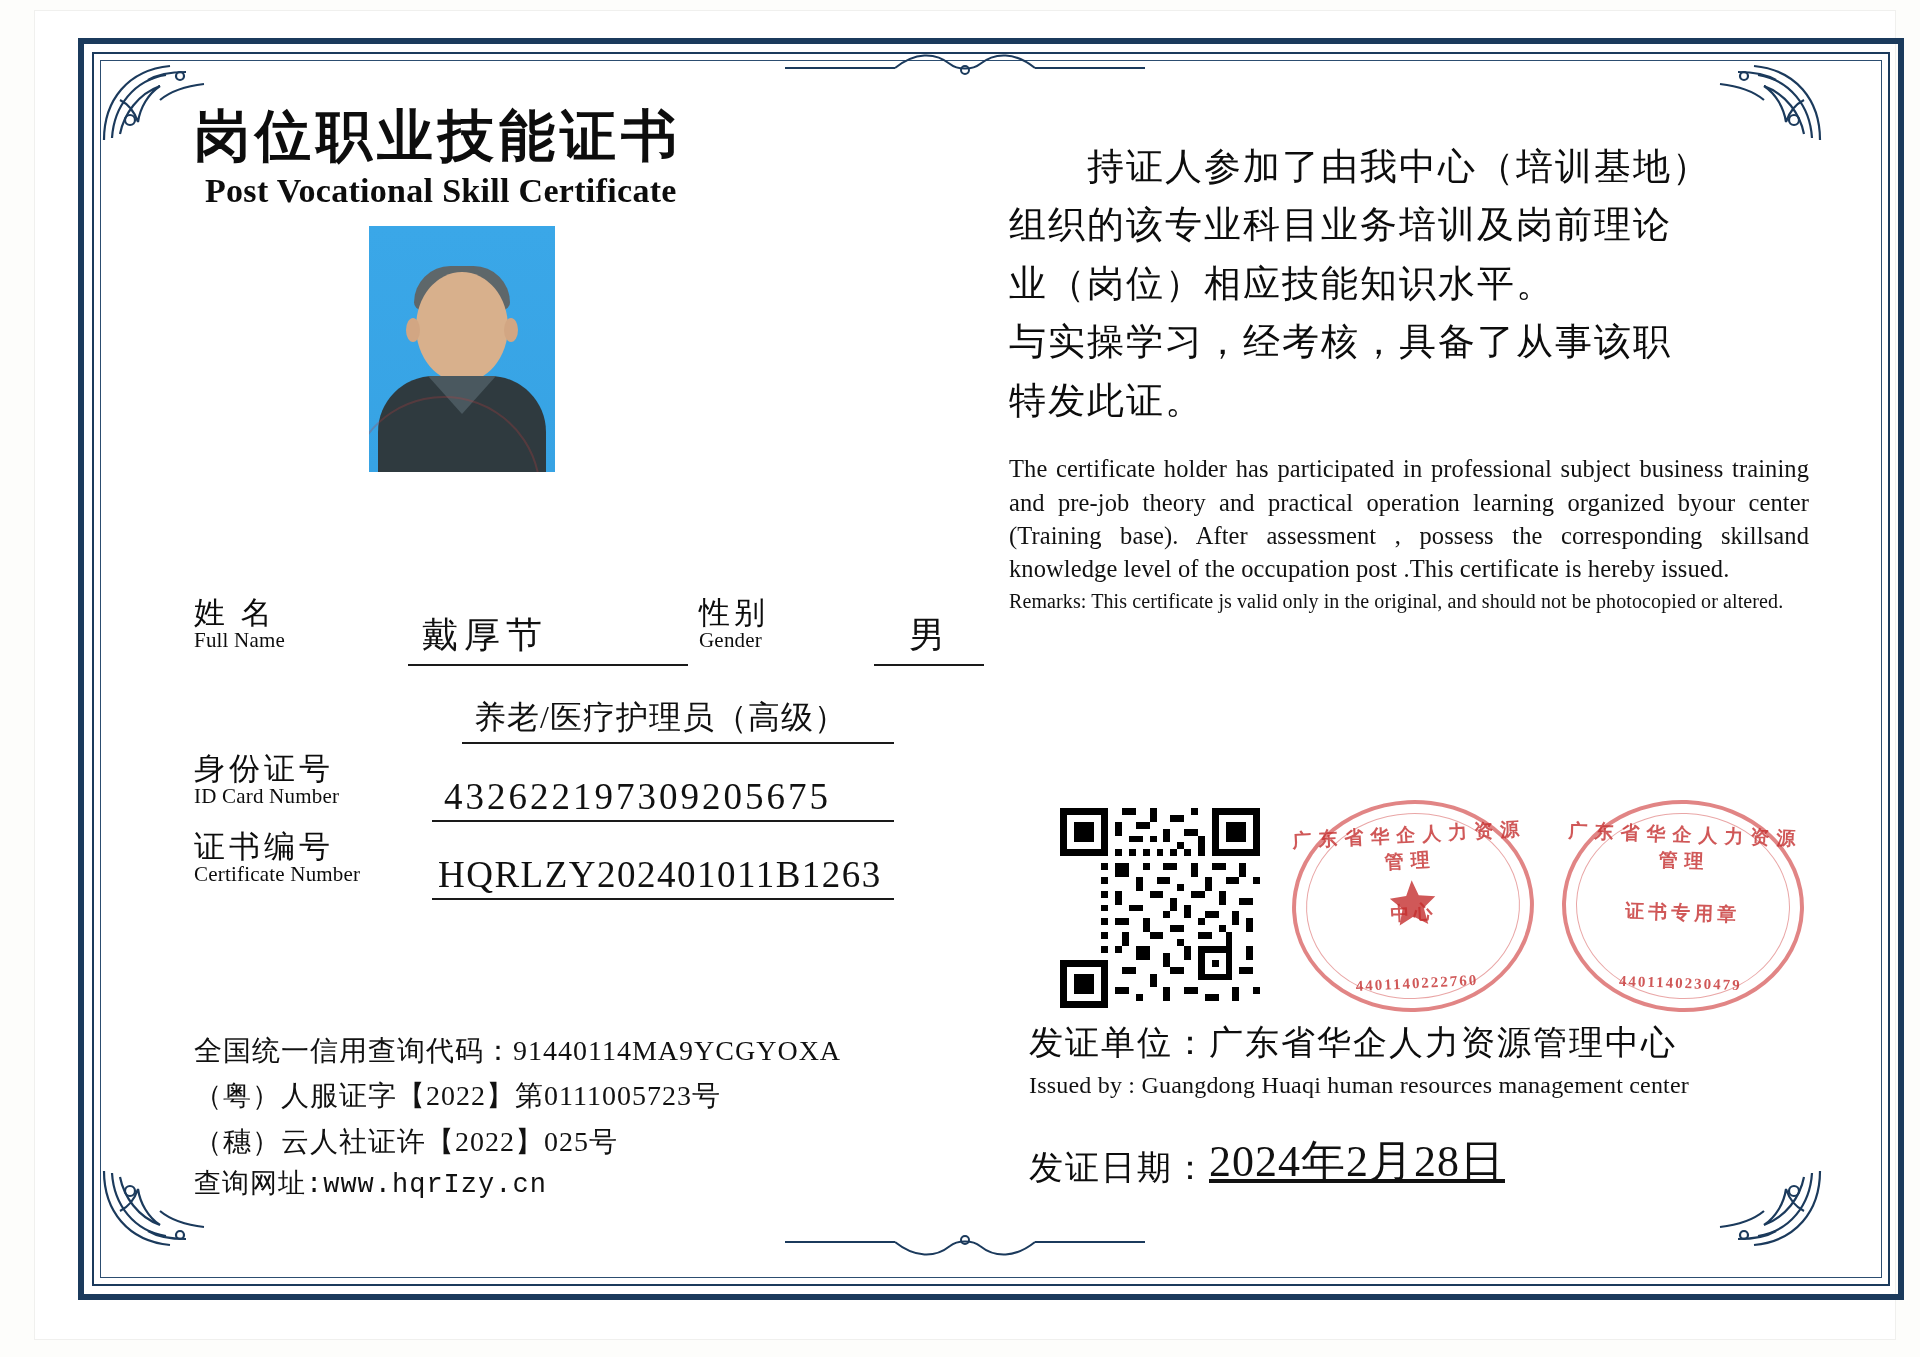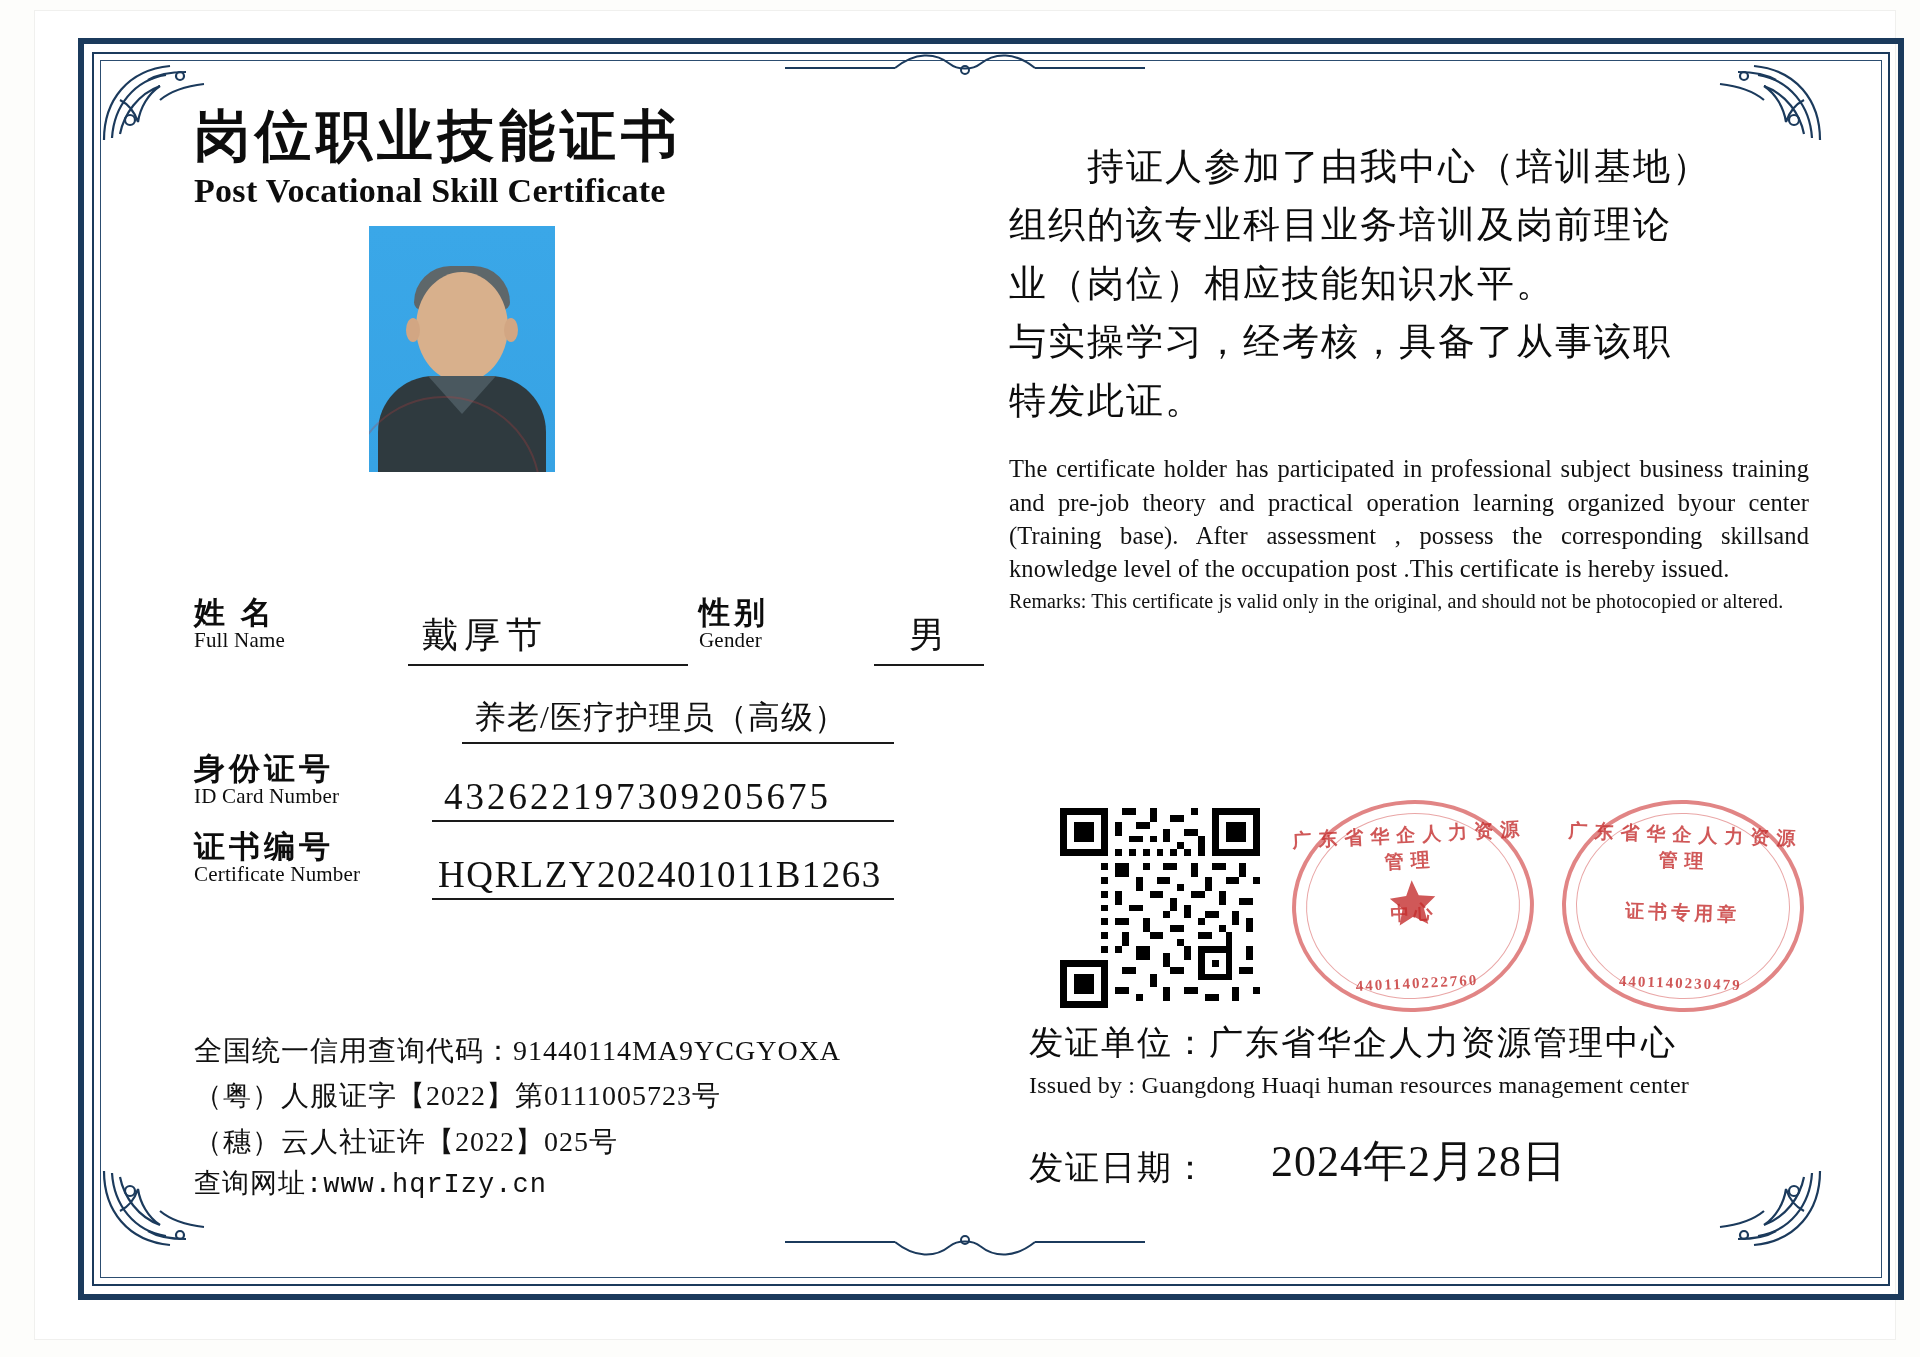--- a/index.html
+++ b/index.html
@@ -105,20 +105,21 @@
     white-space: nowrap;
   }
   .title-en {
     font-family: "Liberation Serif", serif;
     font-weight: bold;
     font-size: 34px;
     color: #0d0d0d;
     margin-top: 6px;
     letter-spacing: 0.3px;
     white-space: nowrap;
+    margin-left: 11px;
   }
 
   
   .photo {
     position: absolute;
     left: 335px;
     top: 216px;
     width: 186px;
     height: 246px;
     background: linear-gradient(#3aa7e8, #37a3e4);
@@ -200,21 +201,21 @@
   .lbl {
     position: absolute;
     left: 0;
     top: 0;
     width: 212px;
     text-align: left;
   }
   .lbl .cn {
     display: block;
     font-size: 31px;
-    font-weight: bold;
+    font-weight: normal;
     color: #0d0d0d;
     letter-spacing: 4px;
     line-height: 1.08;
   }
   .lbl .en {
     display: block;
     font-size: 21px;
     color: #0d0d0d;
     line-height: 1.1;
     letter-spacing: 0.2px;
@@ -393,25 +394,25 @@
     align-items: flex-end;
   }
   .issue-date .lab {
     font-size: 34px;
     letter-spacing: 2px;
     color: #0d0d0d;
     white-space: nowrap;
   }
   .issue-date .val {
     position: static;
-    margin-left: 62px;
     font-size: 44px;
     letter-spacing: 1px;
     color: #111;
     white-space: nowrap;
+    text-decoration: underline;
   }
 </style>
 </head>
 <body>
 
 <div class="page">
   <div class="paper">
 
     <div class="border-outer"></div>
     <div class="border-inner"></div>

